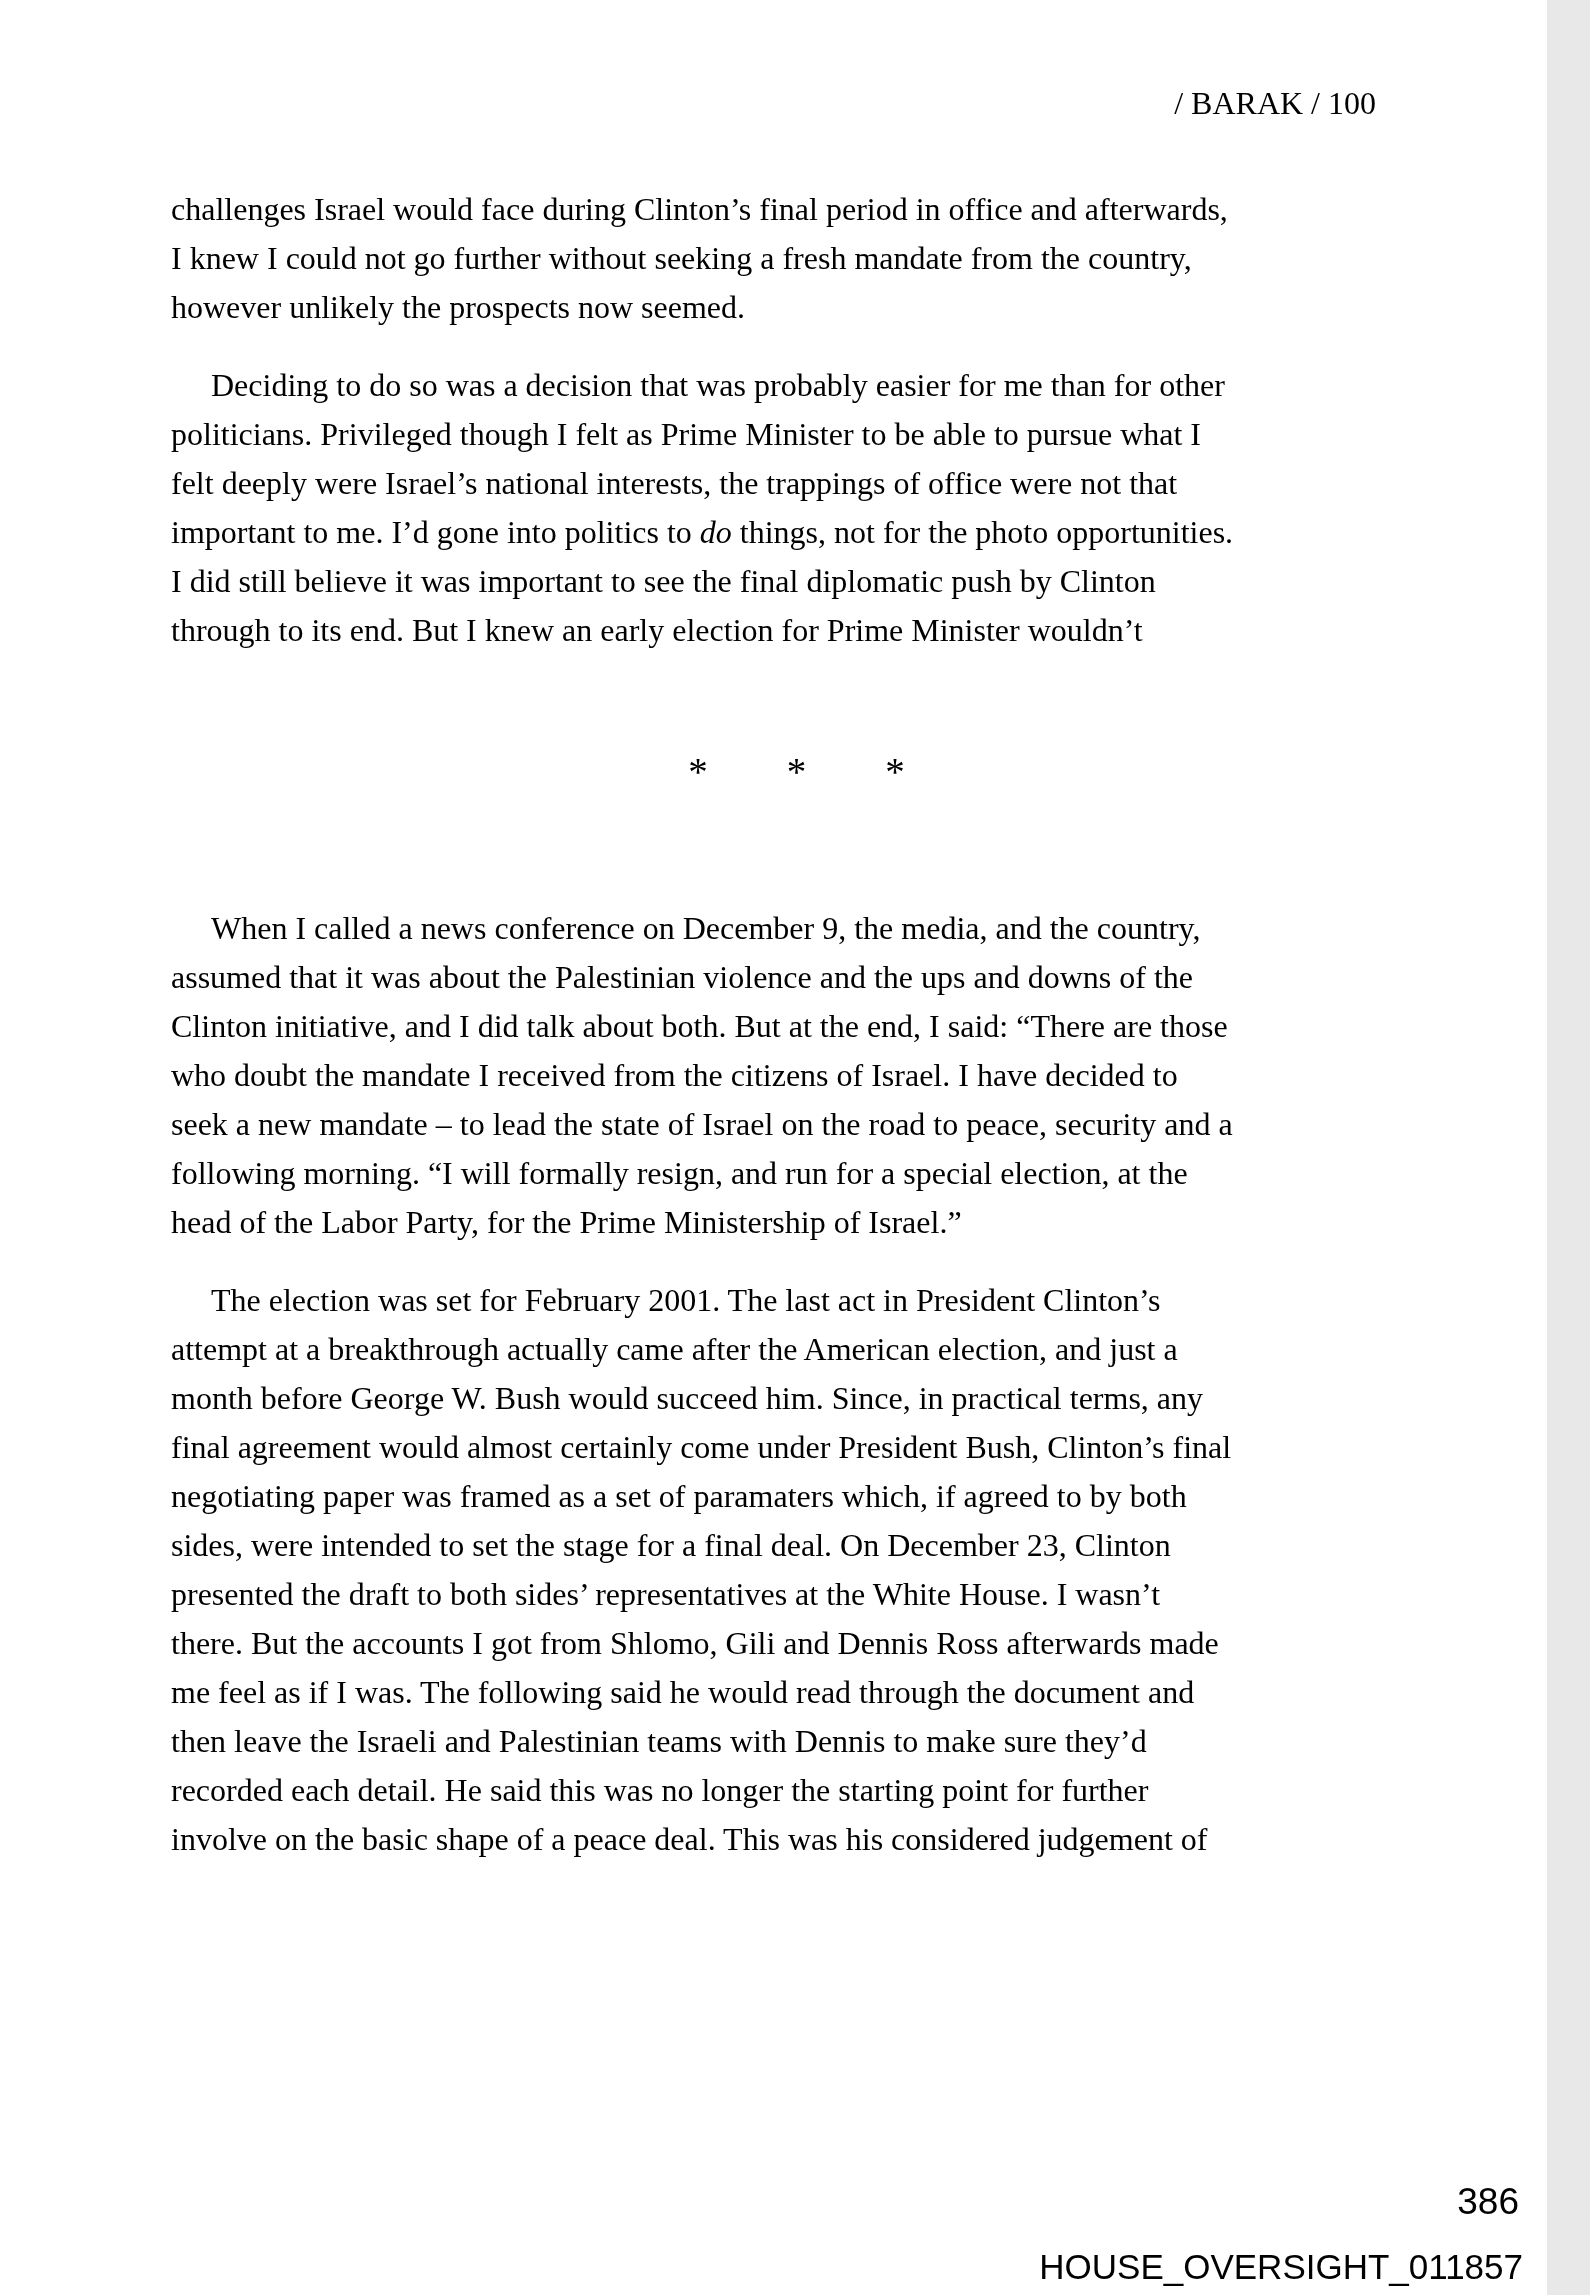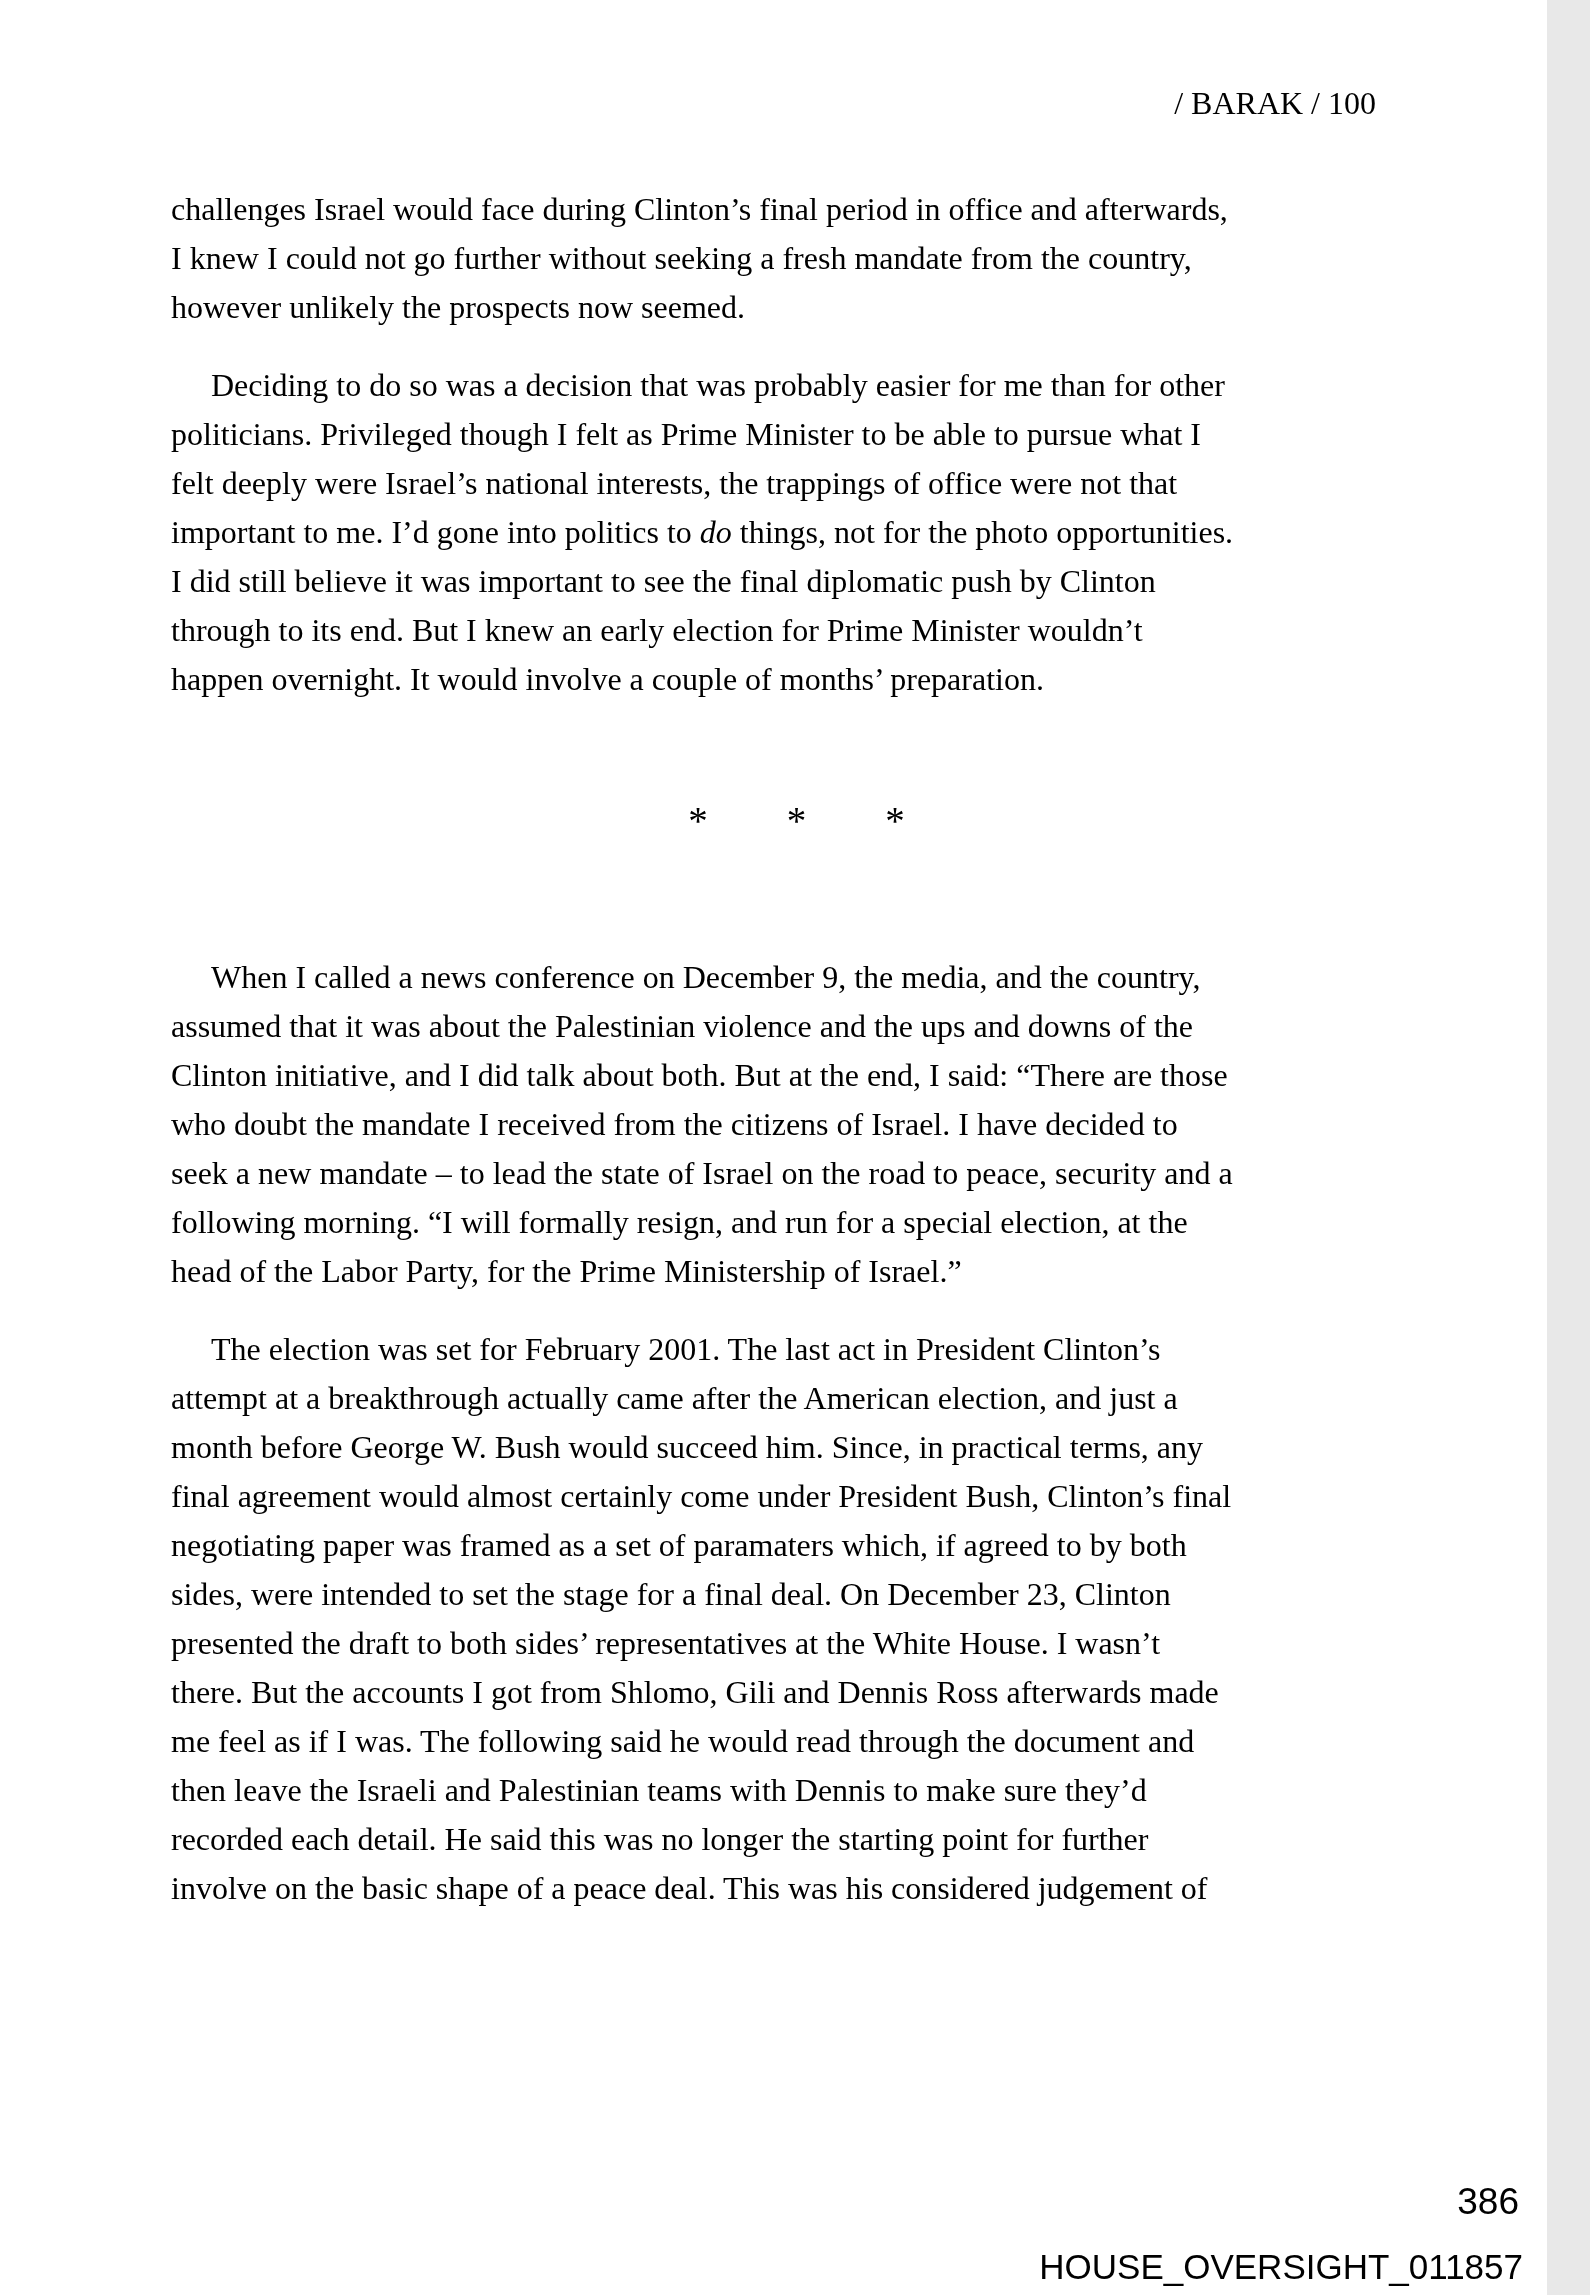--- a/index.html
+++ b/index.html
@@ -82,21 +82,20 @@
         <div class="line">I knew I could not go further without seeking a fresh mandate from the country,</div>
         <div class="line">however unlikely the prospects now seemed.</div>
       </div>
       <div class="para indent">
         <div class="line">Deciding to do so was a decision that was probably easier for me than for other</div>
         <div class="line">politicians. Privileged though I felt as Prime Minister to be able to pursue what I</div>
         <div class="line">felt deeply were Israel’s national interests, the trappings of office were not that</div>
         <div class="line"><span>important to me. I’d gone into politics to </span><i>do</i><span> things, not for the photo opportunities.</span></div>
         <div class="line">I did still believe it was important to see the final diplomatic push by Clinton</div>
         <div class="line">through to its end. But I knew an early election for Prime Minister wouldn’t</div>
-        <div class="line">happen overnight. It would involve a couple of months’ preparation.</div>
       </div>
       <div class="separator">
         <span>*</span>
         <span>*</span>
         <span>*</span>
       </div>
       <div class="para indent">
         <div class="line">When I called a news conference on December 9, the media, and the country,</div>
         <div class="line">assumed that it was about the Palestinian violence and the ups and downs of the</div>
         <div class="line">Clinton initiative, and I did talk about both. But at the end, I said: “There are those</div>

